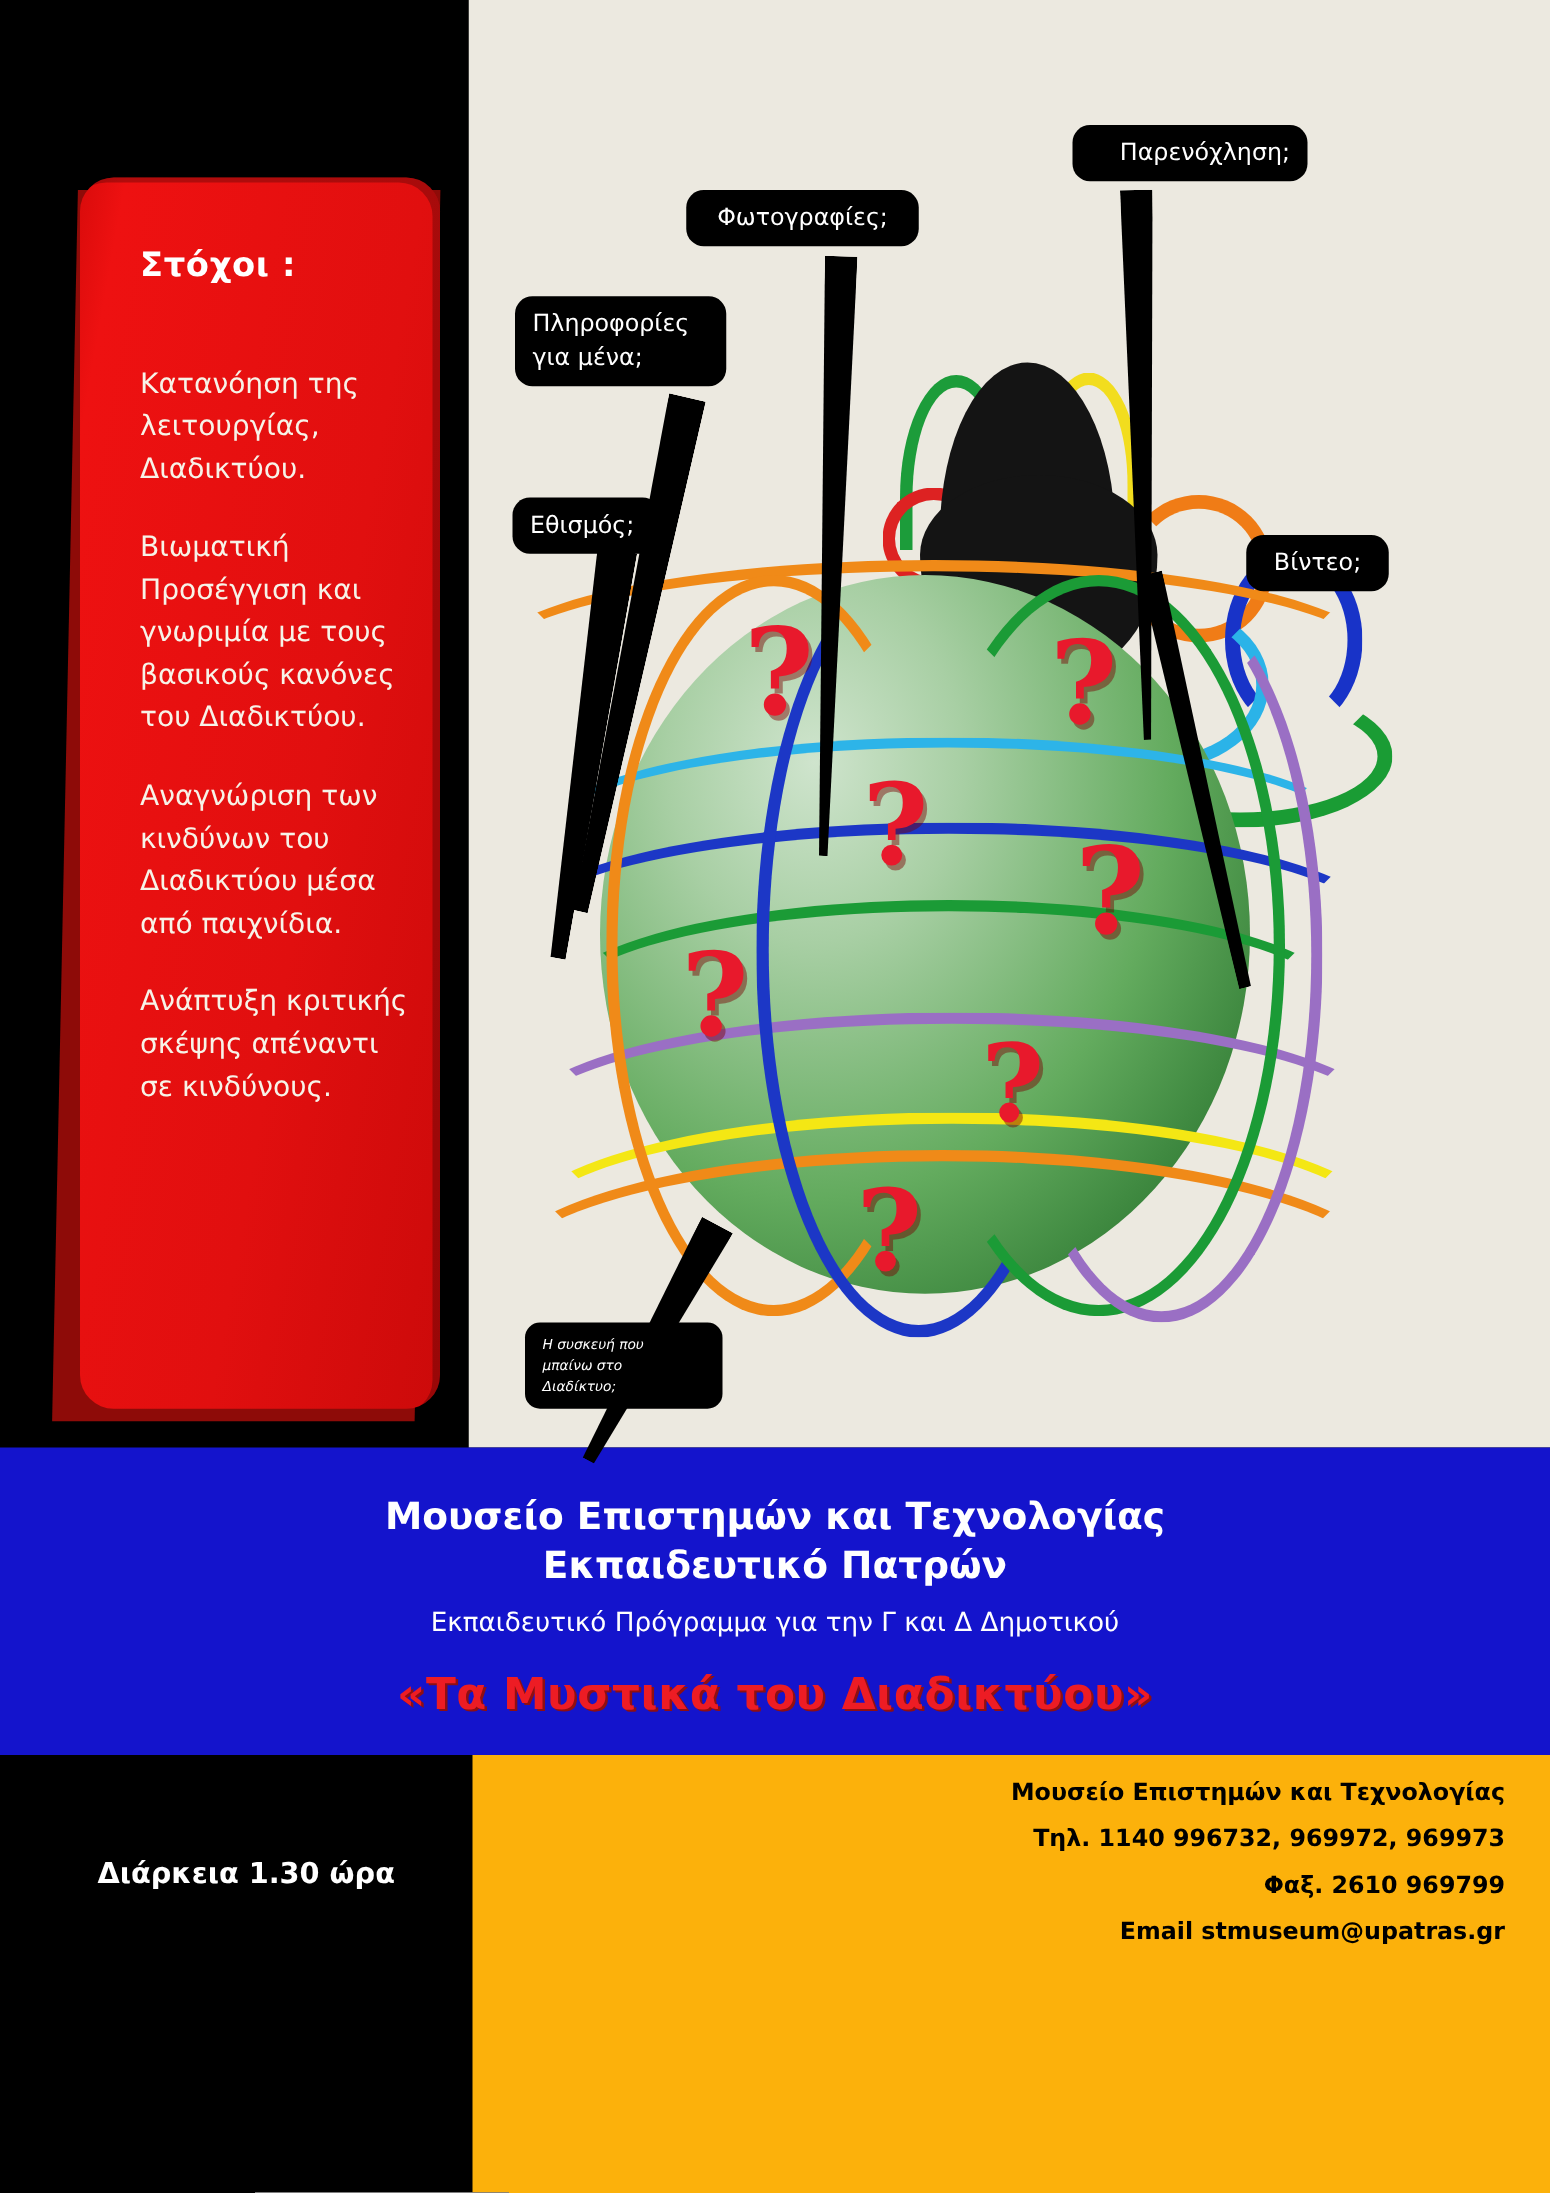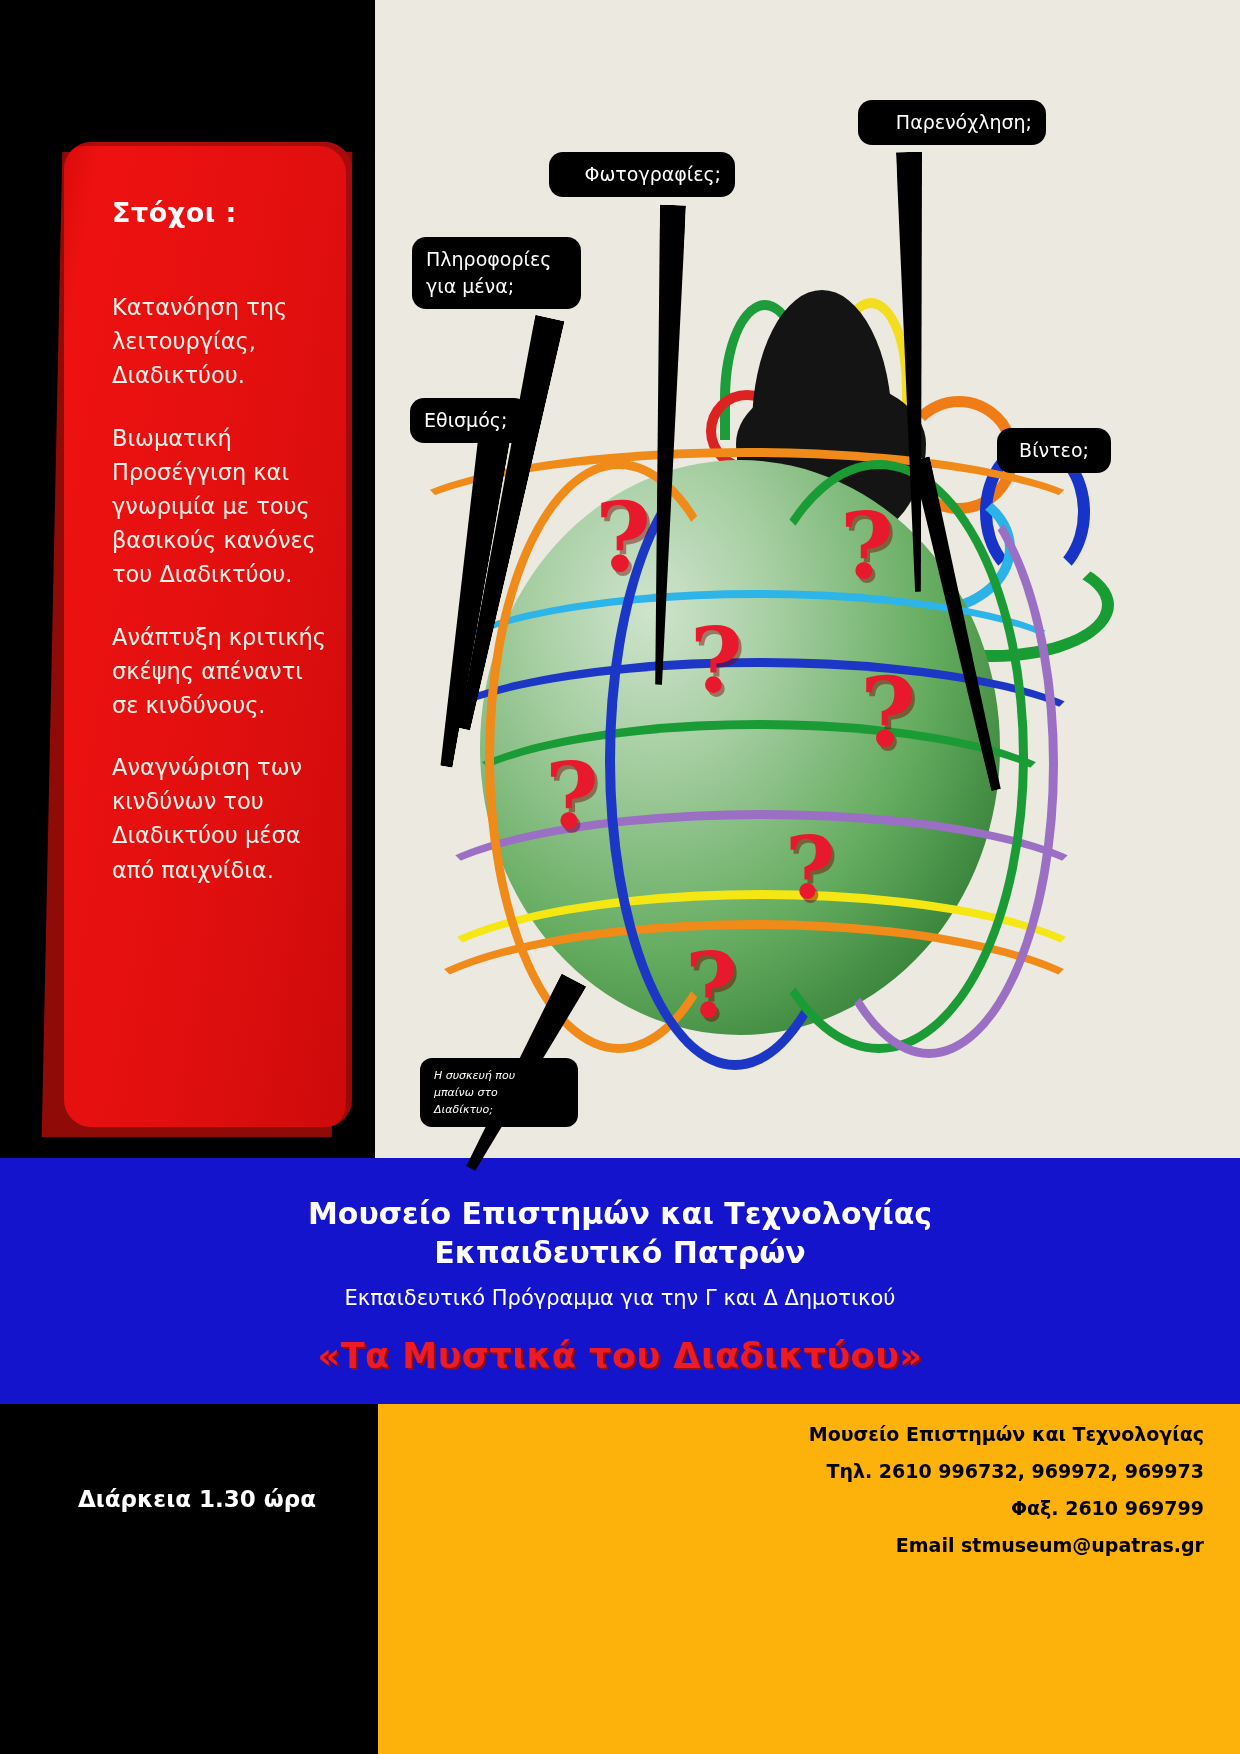--- a/index.html
+++ b/index.html
@@ -253,59 +253,59 @@
 
     <div class="tail" style="left:896px;top:152px;width:26px;height:440px;clip-path:polygon(0 0,100% 0,66% 100%,44% 100%);transform:rotate(-1deg);"></div>
     <div class="tail" style="left:660px;top:205px;width:26px;height:480px;clip-path:polygon(0 0,100% 0,72% 100%,46% 100%);transform:rotate(2deg);"></div>
     <div class="tail" style="left:535px;top:318px;width:30px;height:420px;clip-path:polygon(0 0,100% 0,100% 100%,60% 100%);transform:rotate(13deg);"></div>
     <div class="tail" style="left:478px;top:440px;width:32px;height:330px;clip-path:polygon(0 0,100% 0,100% 100%,62% 100%);transform:rotate(10deg);"></div>
     <div class="tail" style="left:900px;top:460px;width:30px;height:340px;clip-path:polygon(40% 0,100% 0,62% 100%,30% 100%);transform:rotate(-14deg);"></div>
     <div class="tail" style="left:560px;top:980px;width:28px;height:215px;clip-path:polygon(0 0,100% 0,58% 100%,22% 100%);transform:rotate(28deg);"></div>
 
     <div class="bubble" style="left:858px;top:100px;width:160px;text-align:right;">Παρενόχληση;</div>
 
-    <div class="bubble" style="left:549px;top:152px;width:158px;text-align:right;">Φωτογραφίες;</div>
+    <div class="bubble" style="left:549px;top:152px;width:158px;text-align:center;">Φωτογραφίες;</div>
 
     <div class="bubble" style="left:412px;top:237px;width:141px;">Πληροφορίες
 για μένα;</div>
 
     <div class="bubble" style="left:410px;top:398px;width:90px;text-align:left;">Εθισμός;</div>
 
     <div class="bubble" style="left:997px;top:428px;width:86px;text-align:center;">Βίντεο;</div>
 
     <div class="bubble small" style="left:420px;top:1058px;width:130px;">Η συσκευή που
 μπαίνω  στο
 Διαδίκτυο;</div>
 
     <div class="red-panel-shadow"></div>
     <div class="red-panel">
       <div class="inner">
         <div class="goals-title">Στόχοι :</div>
         <p class="goal-item">Κατανόηση της λειτουργίας, Διαδικτύου.</p>
         <p class="goal-item">Βιωματική Προσέγγιση και γνωριμία με τους βασικούς κανόνες του Διαδικτύου.</p>
+        <p class="goal-item">Αναγνώριση των  κινδύνων του Διαδικτύου μέσα από παιχνίδια.</p>
         <p class="goal-item">Ανάπτυξη κριτικής σκέψης απέναντι σε κινδύνους.</p>
-        <p class="goal-item">Αναγνώριση των  κινδύνων του Διαδικτύου μέσα από παιχνίδια.</p>
       </div>
     </div>
   </div>
 
   <div class="blue-band">
     <div class="org-title">
       <span>Μουσείο  Επιστημών και Τεχνολογίας</span><br>
       <span>Εκπαιδευτικό Πατρών</span>
     </div>
     <p class="org-sub">Εκπαιδευτικό Πρόγραμμα για την Γ και Δ Δημοτικού</p>
     <p class="program-title">«Τα Μυστικά του Διαδικτύου»</p>
   </div>
 
   <div class="bottom-bar">
     <div class="duration">Διάρκεια  1.30 ώρα</div>
     <div class="yellow-box">
       <div class="contact">
         <div>Μουσείο Επιστημών και Τεχνολογίας</div>
-        <div>Τηλ. 2610 996732, 969972, 969973</div>
+        <div>Τηλ. 1140 996732, 969972, 969973</div>
         <div>Φαξ. 2610 969799</div>
         <div>Email stmuseum@upatras.gr</div>
       </div>
     </div>
   </div>
 
 </div>
 
 </body></html>

